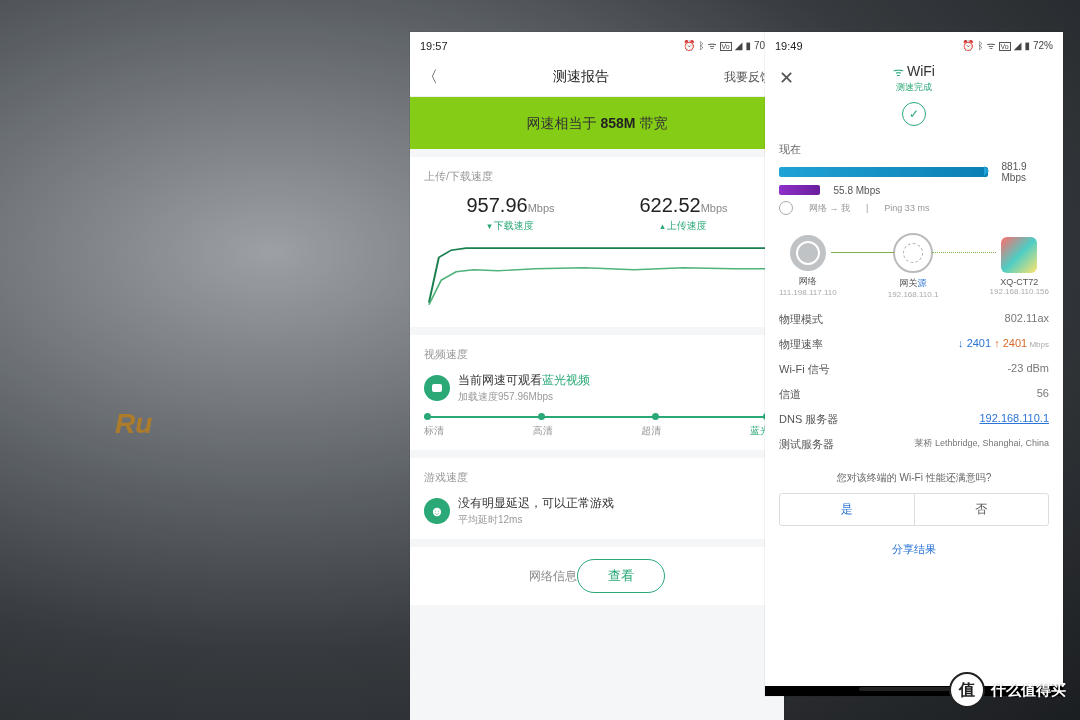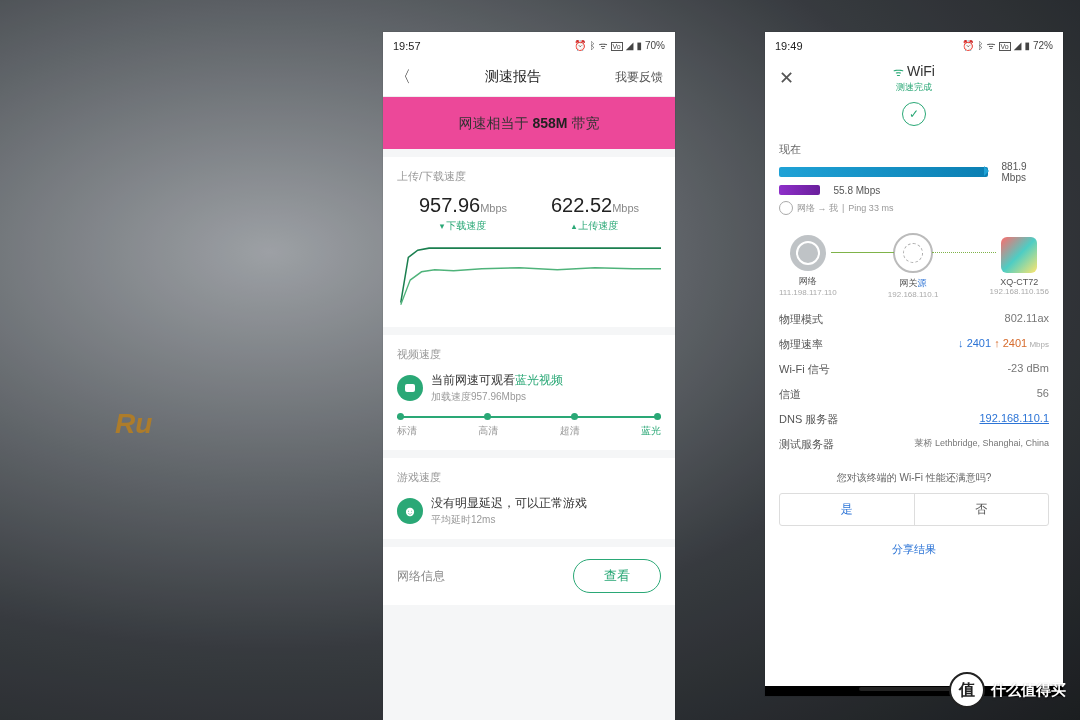--- a/index.html
+++ b/index.html
@@ -7,35 +7,35 @@
       radial-gradient(ellipse at 25% 35%, #aeb2b7 0%, #6a6f74 35%, #3d4146 60%, #1e2124 100%);
       filter:brightness(.9);
   }
   .bg::after{
     content:"Ru";
     position:absolute;left:115px;top:408px;
     font-size:28px;font-weight:700;color:#c08a2f;
     font-style:italic;
   }
   .phone{position:absolute;background:#fff;box-shadow:0 0 0 1px rgba(0,0,0,.05);}
-  .phone-left{left:383px;top:32px;width:292px;height:678px;}
+  .phone-left{left:410px;top:32px;width:374px;height:678px;}
   .phone-right{left:765px;top:32px;width:298px;height:664px;}
 
   
   .statusbar{display:flex;justify-content:space-between;align-items:center;height:24px;padding:2px 10px 0;font-size:11px;color:#222;}
   .statusbar .icons{display:flex;gap:3px;align-items:center;font-size:10px;color:#444;}
   .statusbar .icons span{line-height:1;}
 
   
   .pl-header{display:flex;align-items:center;justify-content:space-between;height:38px;padding:0 12px;border-bottom:1px solid #eee;}
   .pl-header .back{font-size:16px;color:#333;}
   .pl-header .title{font-size:14px;color:#222;font-weight:500;}
   .pl-header .feedback{font-size:12px;color:#555;}
   .pl-body{background:#f5f6f7;height:calc(100% - 64px);padding:0 0 10px;overflow:hidden;}
-  .pl-banner{background:#ec4899;text-align:center;padding:18px 0 16px;font-size:14px;color:#333;}
+  .pl-banner{background:#84cc16;text-align:center;padding:18px 0 16px;font-size:14px;color:#333;}
   .pl-banner .em{font-weight:700;color:#222;}
   .card{background:#fff;margin-top:8px;padding:12px 14px;}
   .card-h{font-size:11px;color:#999;margin-bottom:10px;}
   .speed-row{display:flex;justify-content:space-around;align-items:flex-end;text-align:center;}
   .speed-row .big{font-size:20px;color:#222;}
   .speed-row .unit{font-size:11px;color:#888;}
   .speed-row .sub{font-size:10px;margin-top:2px;}
   .sub.down{color:#2aa876;}
   .sub.up{color:#2aa876;}
   .arrow{display:inline-block;margin-right:2px;font-size:9px;}
@@ -46,40 +46,40 @@
   .vid-icon::before{content:"";width:10px;height:8px;background:#fff;border-radius:2px;}
   .vid-text .t1{font-size:12px;color:#333;}
   .vid-text .t1 .bl{color:#2aa876;font-weight:500;}
   .vid-text .t2{font-size:10px;color:#999;margin-top:1px;}
   .vid-track{margin-top:12px;position:relative;height:2px;background:#2aa876;}
   .vid-track .dot{position:absolute;top:-3px;width:7px;height:7px;border-radius:50%;background:#2aa876;}
   .vid-labels{display:flex;justify-content:space-between;font-size:10px;margin-top:6px;color:#999;}
   .vid-labels .act{color:#2aa876;}
   .game-row{display:flex;align-items:center;gap:8px;}
   .game-icon{width:26px;height:26px;border-radius:50%;background:#2aa876;display:flex;align-items:center;justify-content:center;color:#fff;font-size:14px;}
-  .info-row{display:flex;justify-content:space-between;align-items:center;}
+  .info-row{display:flex;justify-content:center;align-items:center;}
   .info-row .lbl{font-size:12px;color:#888;}
   .view-btn{border:1px solid #2aa876;color:#2aa876;border-radius:20px;padding:7px 30px;font-size:13px;background:#fff;}
 
   
   .pr-header{display:flex;align-items:center;height:40px;padding:0 14px;position:relative;}
   .pr-header .x{font-size:18px;color:#555;}
   .pr-titleblock{position:absolute;left:0;right:0;text-align:center;}
   .pr-titleblock .wifi{font-size:14px;color:#333;font-weight:500;}
   .pr-titleblock .done{font-size:9px;color:#2aa876;margin-top:1px;}
   .pr-titleblock .wifi-ic{color:#2aa876;font-size:12px;margin-right:3px;}
   .pr-check{width:22px;height:22px;border:1.5px solid #2aa876;border-radius:50%;margin:4px auto 0;display:flex;align-items:center;justify-content:center;color:#2aa876;font-size:12px;}
   .pr-body{padding:8px 14px 0;}
   .sec-lbl{font-size:11px;color:#666;margin:8px 0 4px;}
   .bar{height:10px;border-radius:2px;position:relative;margin:2px 0;}
   .bar.dl{background:linear-gradient(90deg,#1fa2d6,#0b7fb3);width:85%;}
   .bar.dl::after{content:"";position:absolute;right:-6px;top:-1px;border:5px solid transparent;border-left-color:#1fa2d6;}
   .bar.ul{background:linear-gradient(90deg,#8e2fc9,#6a1f9c);width:15%;}
   .bar-row{display:flex;align-items:center;gap:14px;font-size:10px;color:#555;}
-  .pingrow{display:flex;align-items:center;gap:4px;font-size:9px;color:#999;margin-top:4px;}
+  .pingrow{display:flex;align-items:center;gap:16px;font-size:9px;color:#999;margin-top:4px;}
   .globe{width:12px;height:12px;border:1px solid #aaa;border-radius:50%;position:relative;}
   .pathrow{display:flex;justify-content:flex-end;align-items:center;margin:18px 0 8px;}
   .node{text-align:center;font-size:9px;color:#666;}
   .node .ic{width:36px;height:36px;border-radius:50%;margin:0 auto 4px;display:flex;align-items:center;justify-content:center;}
   .node.net .ic{background:#bfc3c6;}
   .node.net .ic::before{content:"";width:20px;height:20px;border:2px solid #fff;border-radius:50%;}
   .node.gw .ic{border:2px solid #bbb;}
   .node.gw .ic::before{content:"";width:18px;height:18px;border:1.5px dashed #aaa;border-radius:50%;}
   .node.dev .ic{background:linear-gradient(135deg,#ff6b6b,#4ecdc4,#ffe66d);border-radius:6px;}
   .node .nm{color:#555;}

